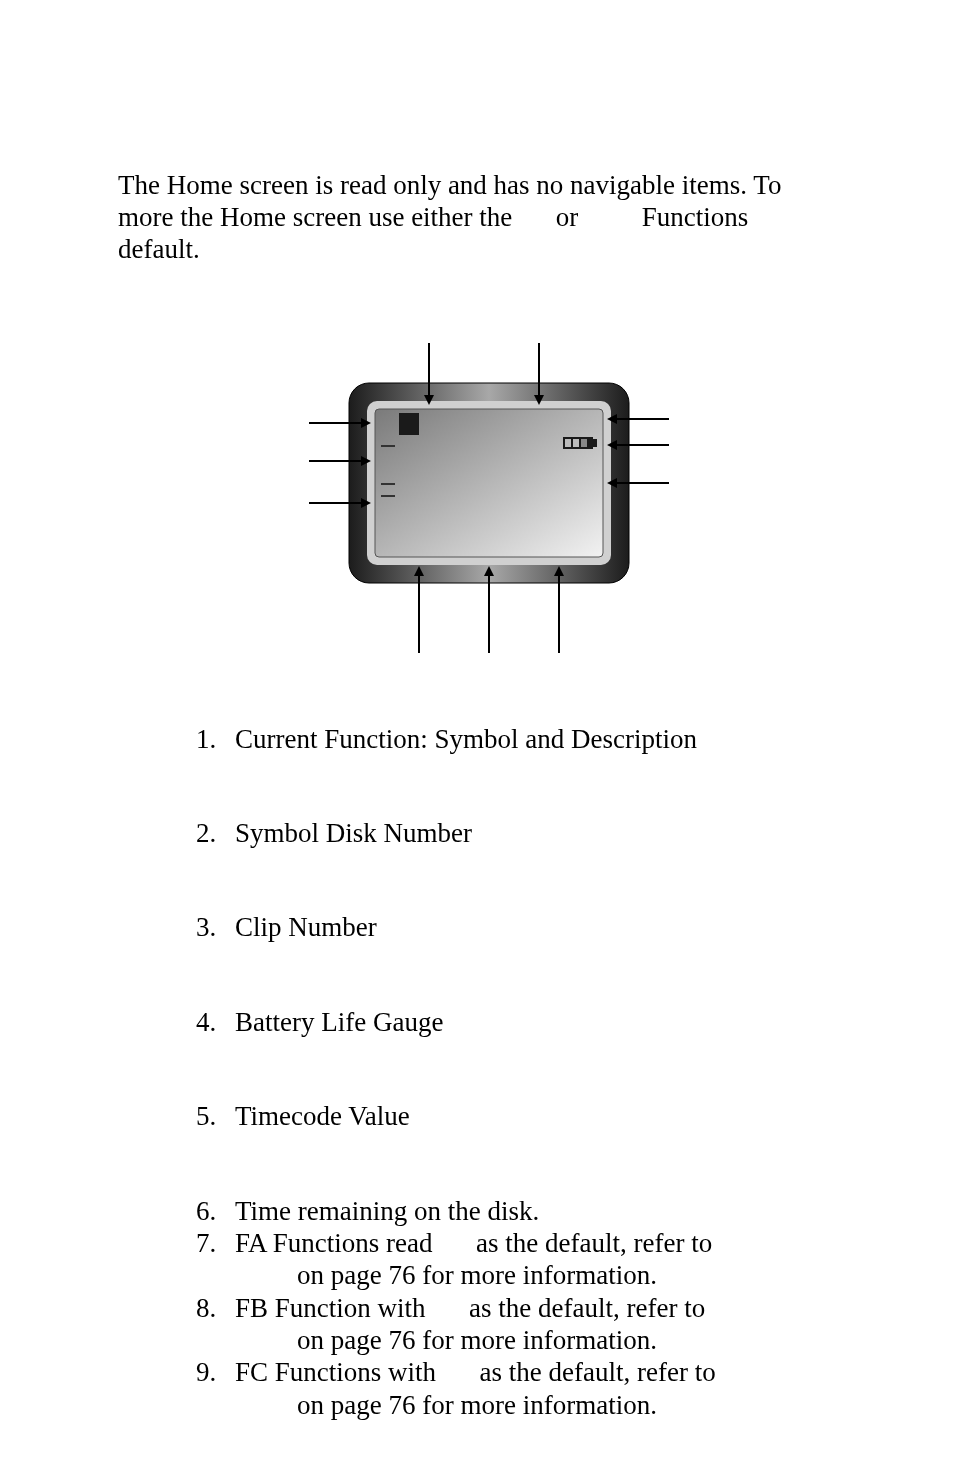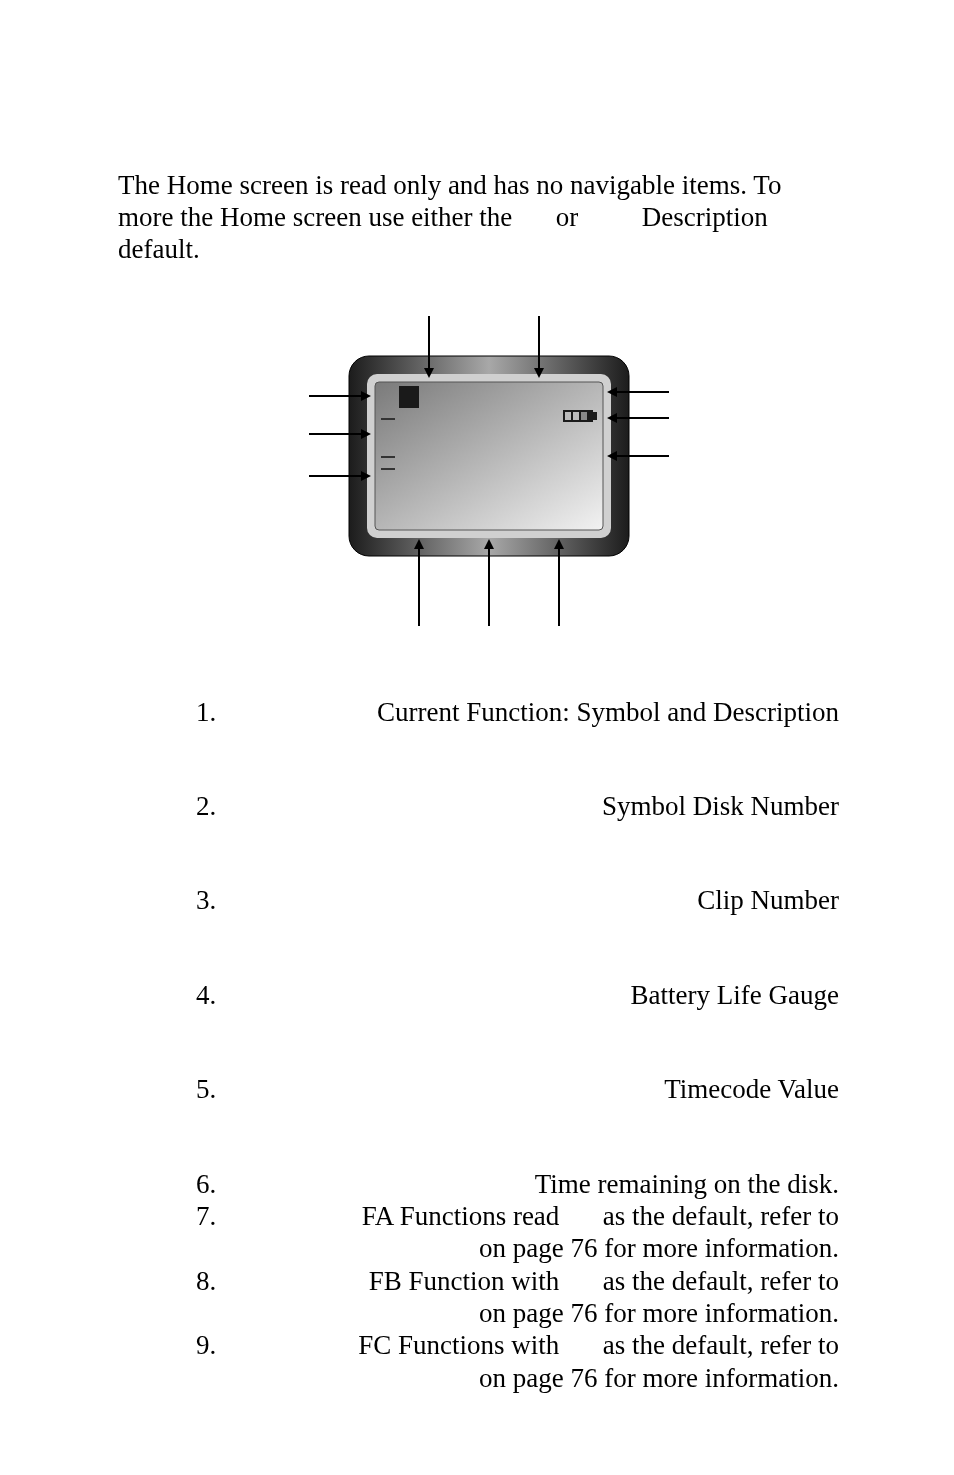--- a/index.html
+++ b/index.html
@@ -12,21 +12,21 @@
   .page {
     width: 954px;
     height: 1475px;
     box-sizing: border-box;
     padding: 170px 115px 0 118px;
     position: relative;
   }
   .intro {
     font-size: 27px;
     line-height: 1.18;
-    margin-bottom: 40px;
+    margin-bottom: 67px;
   }
   .intro-gap {
     display: inline-block;
     width: 30px;
   }
   .diagram-wrap {
     display: flex;
     justify-content: center;
     margin: 10px 0 60px 0;
   }
@@ -37,21 +37,20 @@
   }
   .diagram svg {
     display: block;
   }
   ol.legend {
     font-size: 27px;
     line-height: 1.2;
     margin: 0;
     padding: 0 0 0 105px;
     list-style-position: outside;
-    text-align: right;
   }
   ol.legend li {
     padding-left: 12px;
     margin-bottom: 0;
   }
   ol.legend li.spaced {
     margin-bottom: 62px;
   }
   ol.legend li.semi-spaced {
     margin-bottom: 0;
@@ -67,21 +66,21 @@
 <body>
 
 <div class="page">
 
   <div class="intro">
     <span>The Home screen is read only and has no navigable items. To</span><br>
     <span>more the Home screen use either the</span>
     <span class="intro-gap"></span>
     <span>or</span>
     <span class="intro-gap" style="width:50px;"></span>
-    <span>Description</span><br>
+    <span>Functions</span><br>
     <span>default.</span>
   </div>
 
   <div class="diagram-wrap">
     <div class="diagram">
       <svg width="420" height="330" viewBox="0 0 420 330">
         <defs>
           <linearGradient id="frameGrad" x1="0" y1="0" x2="1" y2="0">
             <stop offset="0" stop-color="#1c1c1c"></stop>
             <stop offset="0.5" stop-color="#a8a8a8"></stop>

